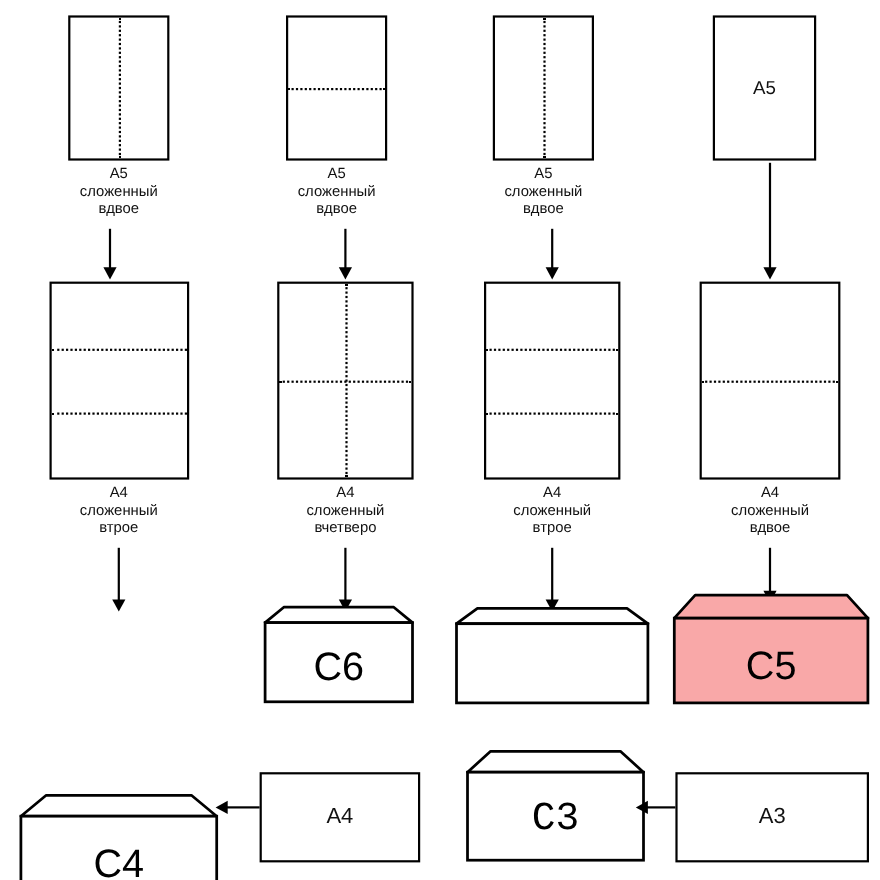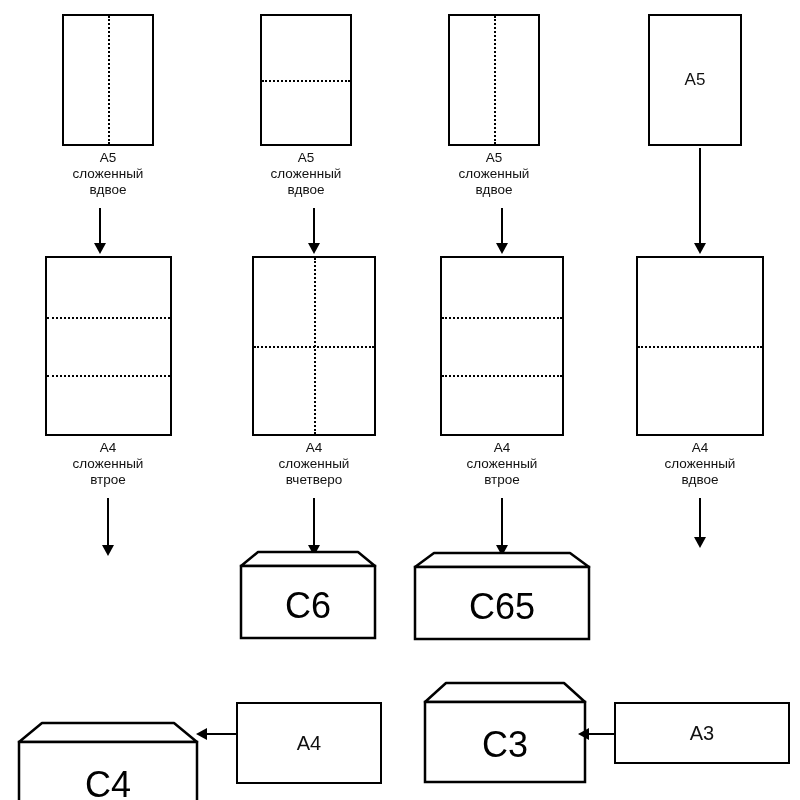--- a/index.html
+++ b/index.html
@@ -130,51 +130,57 @@
       <rect x="3" y="17" width="134" height="72" fill="#ffffff" stroke="#000" stroke-width="2.5"></rect>
     </svg>
     <div class="env-label" style="top:36px;font-size:36px;">C6</div>
   </div>
 
   <div class="envelope" style="left:412px;top:550px;width:180px;height:92px;">
     <svg viewBox="0 0 180 92" preserveAspectRatio="none">
       <path d="M3 17 L22 3 L158 3 L177 17 Z" fill="#ffffff" stroke="#000" stroke-width="2.5" stroke-linejoin="round"></path>
       <rect x="3" y="17" width="174" height="72" fill="#ffffff" stroke="#000" stroke-width="2.5"></rect>
     </svg>
-    <div class="env-label" style="top:36px;font-size:36px;">C65</div>
   </div>
 
+  <div class="envelope" style="left:610px;top:538px;width:182px;height:104px;">
+    <svg viewBox="0 0 182 104" preserveAspectRatio="none">
+      <path d="M3 24 L22 3 L160 3 L179 24 Z" fill="#F9A8A8" stroke="#000" stroke-width="2.5" stroke-linejoin="round"></path>
+      <rect x="3" y="24" width="176" height="77" fill="#F9A8A8" stroke="#000" stroke-width="2.5"></rect>
+    </svg>
+    <div class="env-label" style="top:46px;font-size:36px;">C5</div>
+  </div>
 
   <div class="envelope" style="left:16px;top:720px;width:184px;height:105px;">
     <svg viewBox="0 0 184 105" preserveAspectRatio="none">
       <path d="M3 22 L26 3 L158 3 L181 22 Z" fill="#ffffff" stroke="#000" stroke-width="2.5" stroke-linejoin="round"></path>
       <rect x="3" y="22" width="178" height="80" fill="#ffffff" stroke="#000" stroke-width="2.5"></rect>
     </svg>
     <div class="env-label" style="top:44px;font-size:36px;">C4</div>
   </div>
 
   <div class="arrow" style="left:196px;top:723px;width:42px;height:22px;">
     <div class="arrow-line-h" style="width:34px;"></div>
       <div class="arrow-head-left"></div>
   </div>
 
   <div class="paper" style="left:236px;top:702px;width:146px;height:82px;">
     <div class="inner-label" style="font-size:20px;">A4</div>
   </div>
 
-  <div class="envelope" style="left:422px;top:680px;width:166px;height:105px;">
+  <div class="envelope" style="left:422px;top:680px;width:166px;height:105px;font-family:Liberation Mono, monospace;">
     <svg viewBox="0 0 166 105" preserveAspectRatio="none">
       <path d="M3 22 L24 3 L142 3 L163 22 Z" fill="#ffffff" stroke="#000" stroke-width="2.5" stroke-linejoin="round"></path>
       <rect x="3" y="22" width="160" height="80" fill="#ffffff" stroke="#000" stroke-width="2.5"></rect>
     </svg>
     <div class="env-label" style="top:44px;font-size:36px;">C3</div>
   </div>
 
   <div class="arrow" style="left:578px;top:723px;width:40px;height:22px;">
     <div class="arrow-line-h" style="width:32px;"></div>
       <div class="arrow-head-left"></div>
   </div>
 
-  <div class="paper" style="left:614px;top:702px;width:176px;height:62px;text-decoration:underline;">
+  <div class="paper" style="left:614px;top:702px;width:176px;height:82px;text-decoration:underline;">
     <div class="inner-label" style="font-size:20px;">A3</div>
   </div>
 
 </div>
 
 </body></html>

